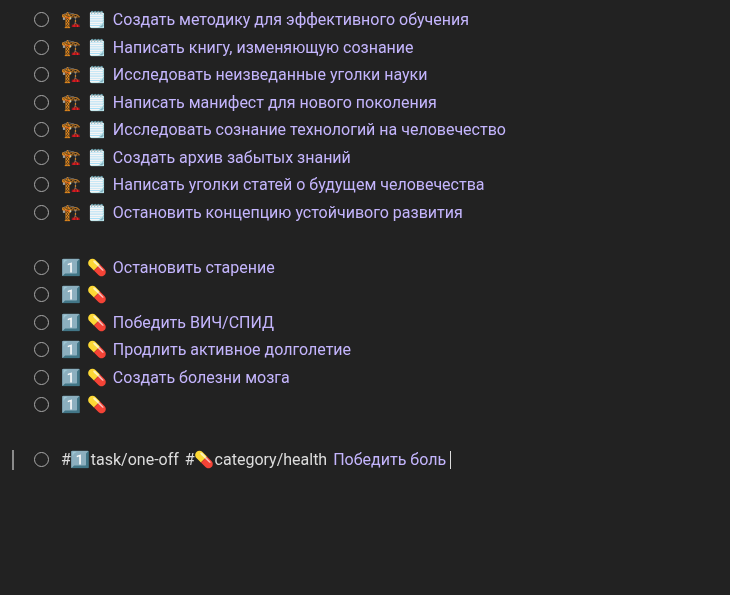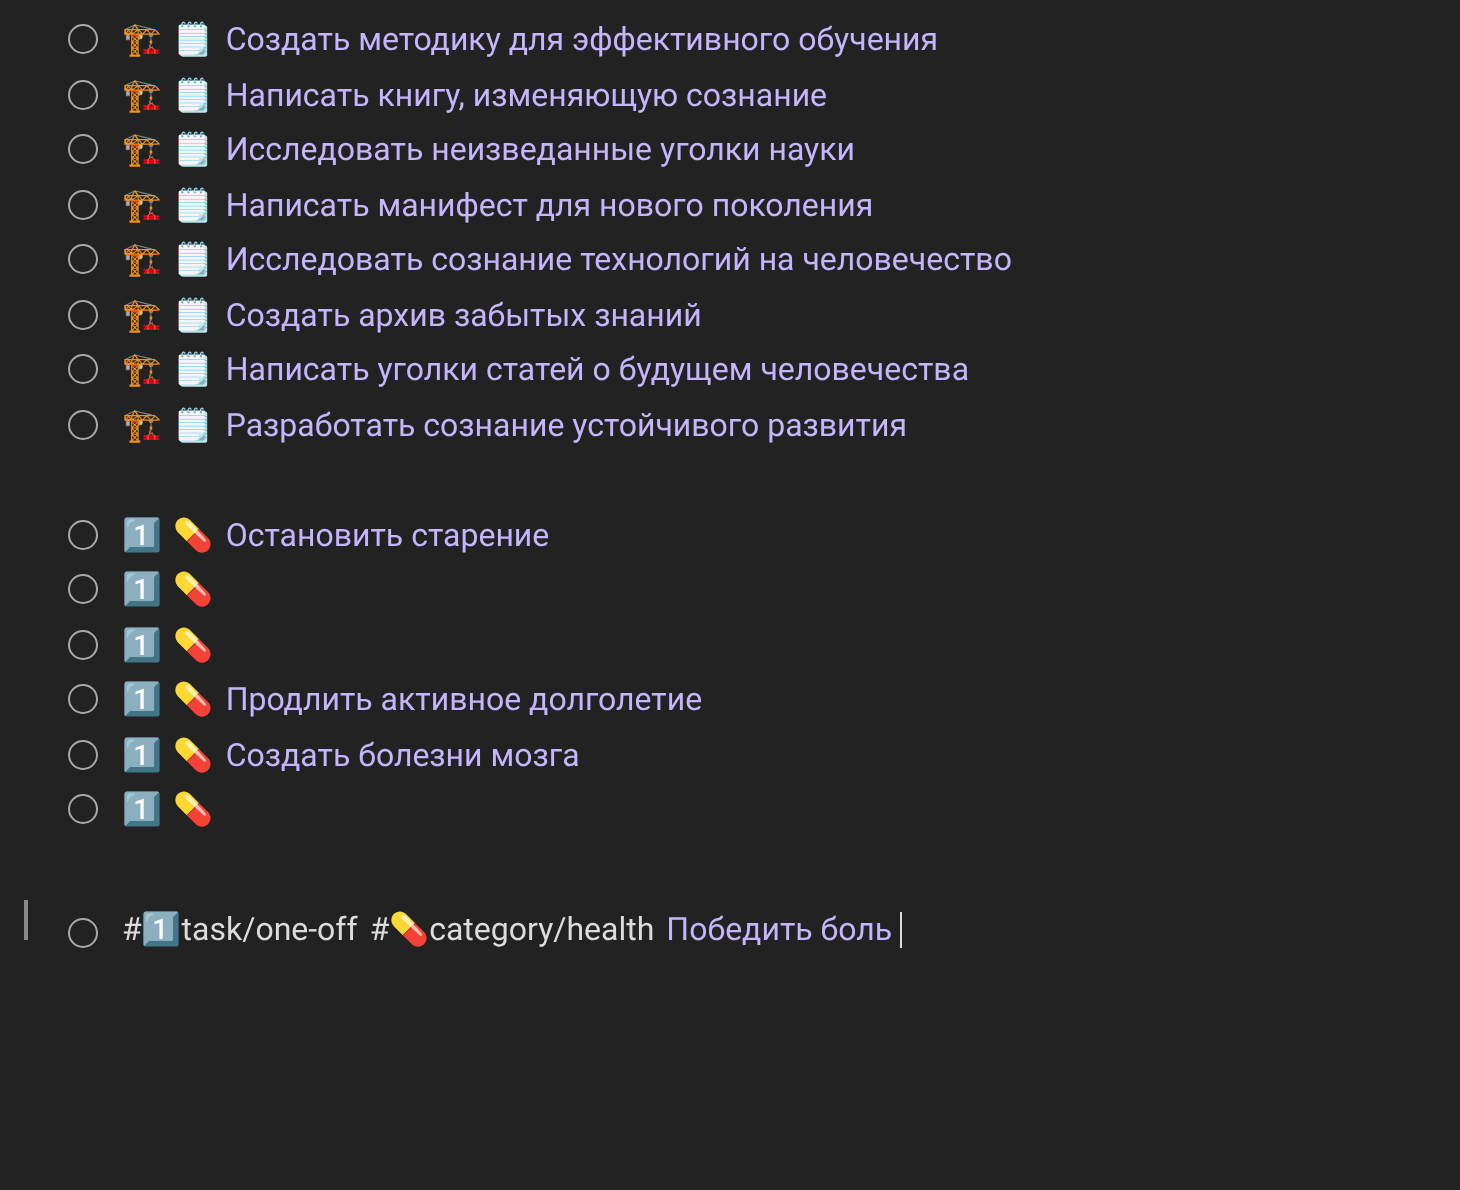--- a/index.html
+++ b/index.html
@@ -44,21 +44,21 @@
   .task-text {
     color: #c4b5fd;
     white-space: nowrap;
   }
   .tag {
     color: #dcdcdc;
     white-space: nowrap;
   }
   .input-row {
     display: flex;
-    align-items: flex-end;
+    align-items: center;
     height: 27.5px;
     gap: 6px;
     position: relative;
   }
   .input-marker {
     position: absolute;
     left: -22px;
     top: 4px;
     bottom: 4px;
     width: 2px;
@@ -122,21 +122,21 @@
     <div class="task-row">
       <span class="checkbox"></span>
       <span class="emoji">🏗️</span>
       <span class="emoji">🗒️</span>
       <span class="task-text">Написать уголки статей о будущем человечества</span>
     </div>
     <div class="task-row">
       <span class="checkbox"></span>
       <span class="emoji">🏗️</span>
       <span class="emoji">🗒️</span>
-      <span class="task-text">Разработать сознание устойчивого развития</span>
+      <span class="task-text">Остановить концепцию устойчивого развития</span>
     </div>
   </div>
 
   <div class="spacer"></div>
 
   <div>
     <div class="task-row">
       <span class="checkbox"></span>
       <span class="emoji">1️⃣</span>
       <span class="emoji">💊</span>
@@ -144,20 +144,21 @@
     </div>
     <div class="task-row">
       <span class="checkbox"></span>
       <span class="emoji">1️⃣</span>
       <span class="emoji">💊</span>
     </div>
     <div class="task-row">
       <span class="checkbox"></span>
       <span class="emoji">1️⃣</span>
       <span class="emoji">💊</span>
+      <span class="task-text">Победить ВИЧ/СПИД</span>
     </div>
     <div class="task-row">
       <span class="checkbox"></span>
       <span class="emoji">1️⃣</span>
       <span class="emoji">💊</span>
       <span class="task-text">Продлить активное долголетие</span>
     </div>
     <div class="task-row">
       <span class="checkbox"></span>
       <span class="emoji">1️⃣</span>

